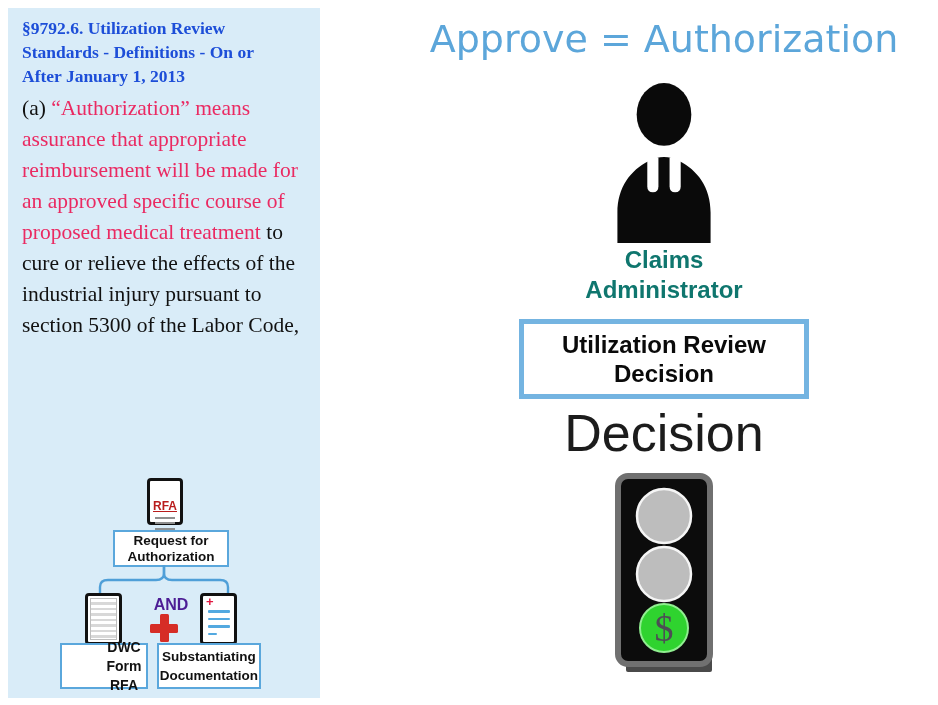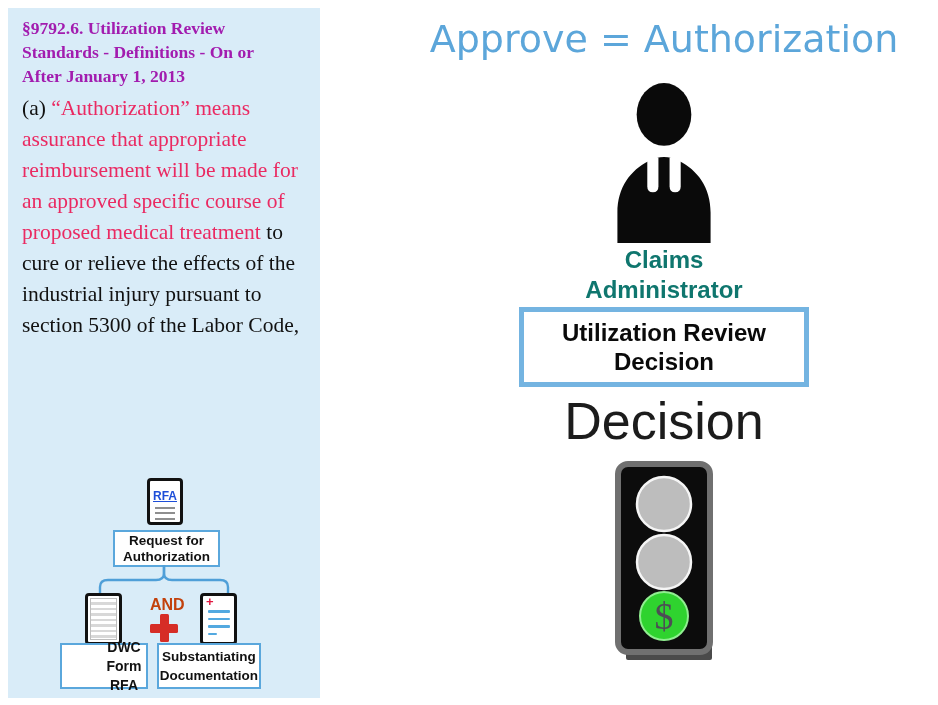--- a/index.html
+++ b/index.html
@@ -3,36 +3,36 @@
 <meta charset="utf-8">
 <style>
   * { margin:0; padding:0; box-sizing:border-box; }
   html,body { width:938px; height:705px; background:#ffffff; overflow:hidden;
               font-family:"Liberation Sans", sans-serif; }
   .abs { position:absolute; }
 
   
   #sidebar { position:absolute; left:8px; top:8px; width:312px; height:690px;
              background:#d9ecf8; }
-  #sidebar .header { margin:8px 10px 0 14px; color:#a21caf;
+  #sidebar .header { margin:8px 10px 0 14px; color:#1d4ed8;
              font:bold 17.5px/24px "Liberation Serif", serif; white-space:pre-line; }
   #sidebar .para { margin:5px 8px 0 14px; color:#111;
              font:21.5px/31px "Liberation Serif", serif; }
   #sidebar .para .hl { color:#ea2a62;font-family:Liberation Serif, serif; }
 
   
   .doc { position:absolute; background:#fff; border:3px solid #111; border-radius:4px; }
   #rfa-doc { left:139px; top:470px; width:36px; height:47px; text-align:center; }
-  #rfa-doc .rfa-txt { font:bold 12px/14px "Liberation Sans", sans-serif; color:#1d4ed8; margin-top:8px;text-decoration:underline; }
+  #rfa-doc .rfa-txt { font:bold 12px/14px "Liberation Sans", sans-serif; color:#b91c1c; margin-top:18px;text-decoration:underline; }
   .gray-line { width:20px; height:2px; background:#8f8f8f; margin:3.5px auto 0; }
 
   .bluebox { position:absolute; background:#fff; border:2px solid #5aa7dc;
              display:flex; align-items:center; justify-content:center; text-align:center;
              white-space:pre-line; color:#111; }
-  #request-box { left:105px; top:522px; width:107px; height:37px;
+  #request-box { left:105px; top:522px; width:116px; height:37px;
                  font:bold 13.5px/16px "Liberation Sans", sans-serif; }
   #dwc-box { left:52px; top:635px; width:88px; height:46px;
              font:bold 14px/19px "Liberation Sans", sans-serif;padding-left:40px; }
   #sub-box { left:149px; top:635px; width:104px; height:46px;
              font:bold 13.5px/19px "Liberation Sans", sans-serif; }
 
   #connector { left:84px; top:556px; }
 
   #form-doc { left:77px; top:585px; width:37px; height:52px; }
   #form-doc .grid { position:absolute; inset:2px; border:1px solid #bdbdbd;
@@ -40,37 +40,37 @@
         linear-gradient(to right, transparent 0 55%, #c0c0c0 55% 58%, transparent 58%),
         repeating-linear-gradient(to bottom, #ffffff 0 3px, #d8d8d8 3px 5.5px); }
 
   #sub-doc { left:192px; top:585px; width:37px; height:52px; }
   #sub-doc .mini-plus { position:absolute; top:-1px; left:3px;
       font:bold 13px/14px "Liberation Sans", sans-serif; color:#e01840; }
   .blue-line { width:22px; height:2.5px; background:#53a9e0; border-radius:1px; margin:5px 0 0 5px; }
   .blue-line.short { width:9px; }
   .blue-line.first { margin-top:14px; }
 
-  #and-label { left:142px; top:588px; width:62px; text-align:left;
-               font:bold 16px/18px "Liberation Sans", sans-serif; color:#c2410c; }
+  #and-label { left:132px; top:588px; width:62px; text-align:center;
+               font:bold 16px/18px "Liberation Sans", sans-serif; color:#4c1d95; }
   #red-plus { left:142px; top:606px; width:28px; height:28px; }
   #red-plus::before { content:""; position:absolute; left:0; top:10px; width:28px; height:9px;
                       background:#d62d26; border-radius:1.5px; }
   #red-plus::after  { content:""; position:absolute; left:10px; top:0; width:9px; height:28px;
                       background:#d62d26; border-radius:1.5px; }
 
   
   #main { position:absolute; left:390px; top:0; width:548px; height:705px;
           display:flex; flex-direction:column; align-items:center; }
   #main .title { margin-top:12px; font:38px/54px "DejaVu Sans", sans-serif;
                  color:#5ca6da; white-space:nowrap; }
   #person-svg { margin-top:17px; }
   #actor-label { margin-top:2px; text-align:center; white-space:pre-line; color:#0f766e;
                  font:bold 24px/30px "Liberation Sans", sans-serif; }
-  #ur-box { margin-top:2px; width:290px; min-height:80px; background:#fff;
+  #ur-box { margin-top:14px; width:290px; min-height:80px; background:#fff;
             border:5px solid #74b4e1; display:flex; align-items:center; justify-content:center;
             text-align:center; white-space:pre-line; color:#0a0a0a;
             font:bold 24px/29px "Liberation Sans", sans-serif; }
   #decision-label { margin-top:4px; font:52px/60px "Liberation Sans", sans-serif; color:#1c1c1c; }
   #traffic-svg { margin-top:10px; }
 </style>
 </head>
 <body>
 
 <div id="sidebar">

